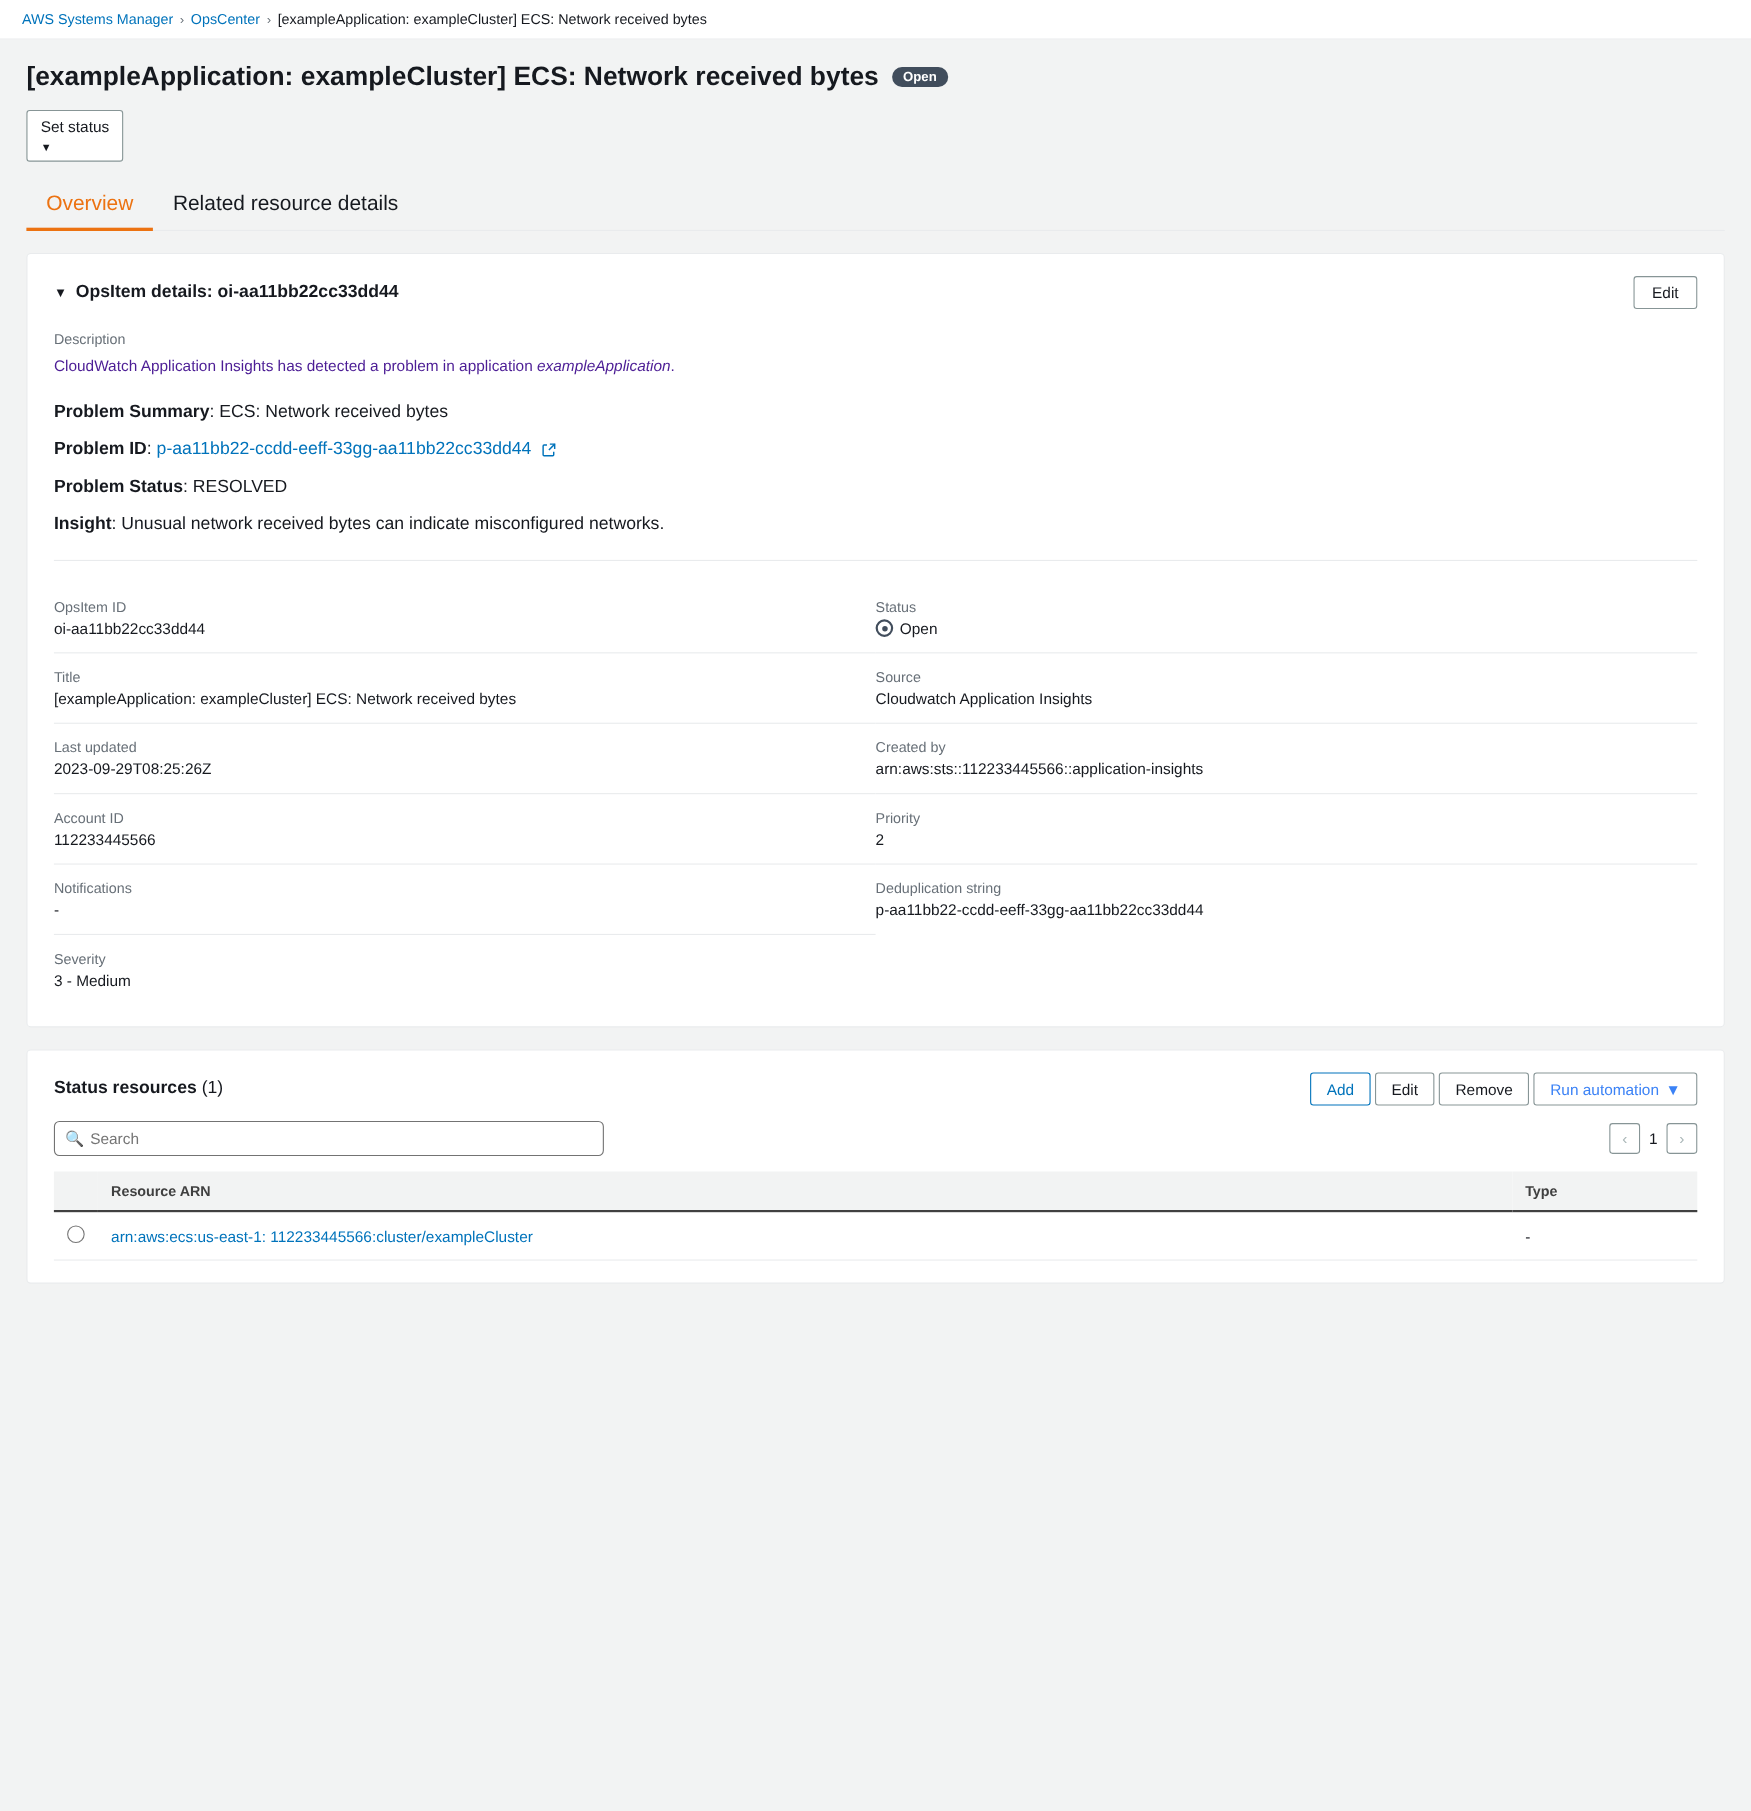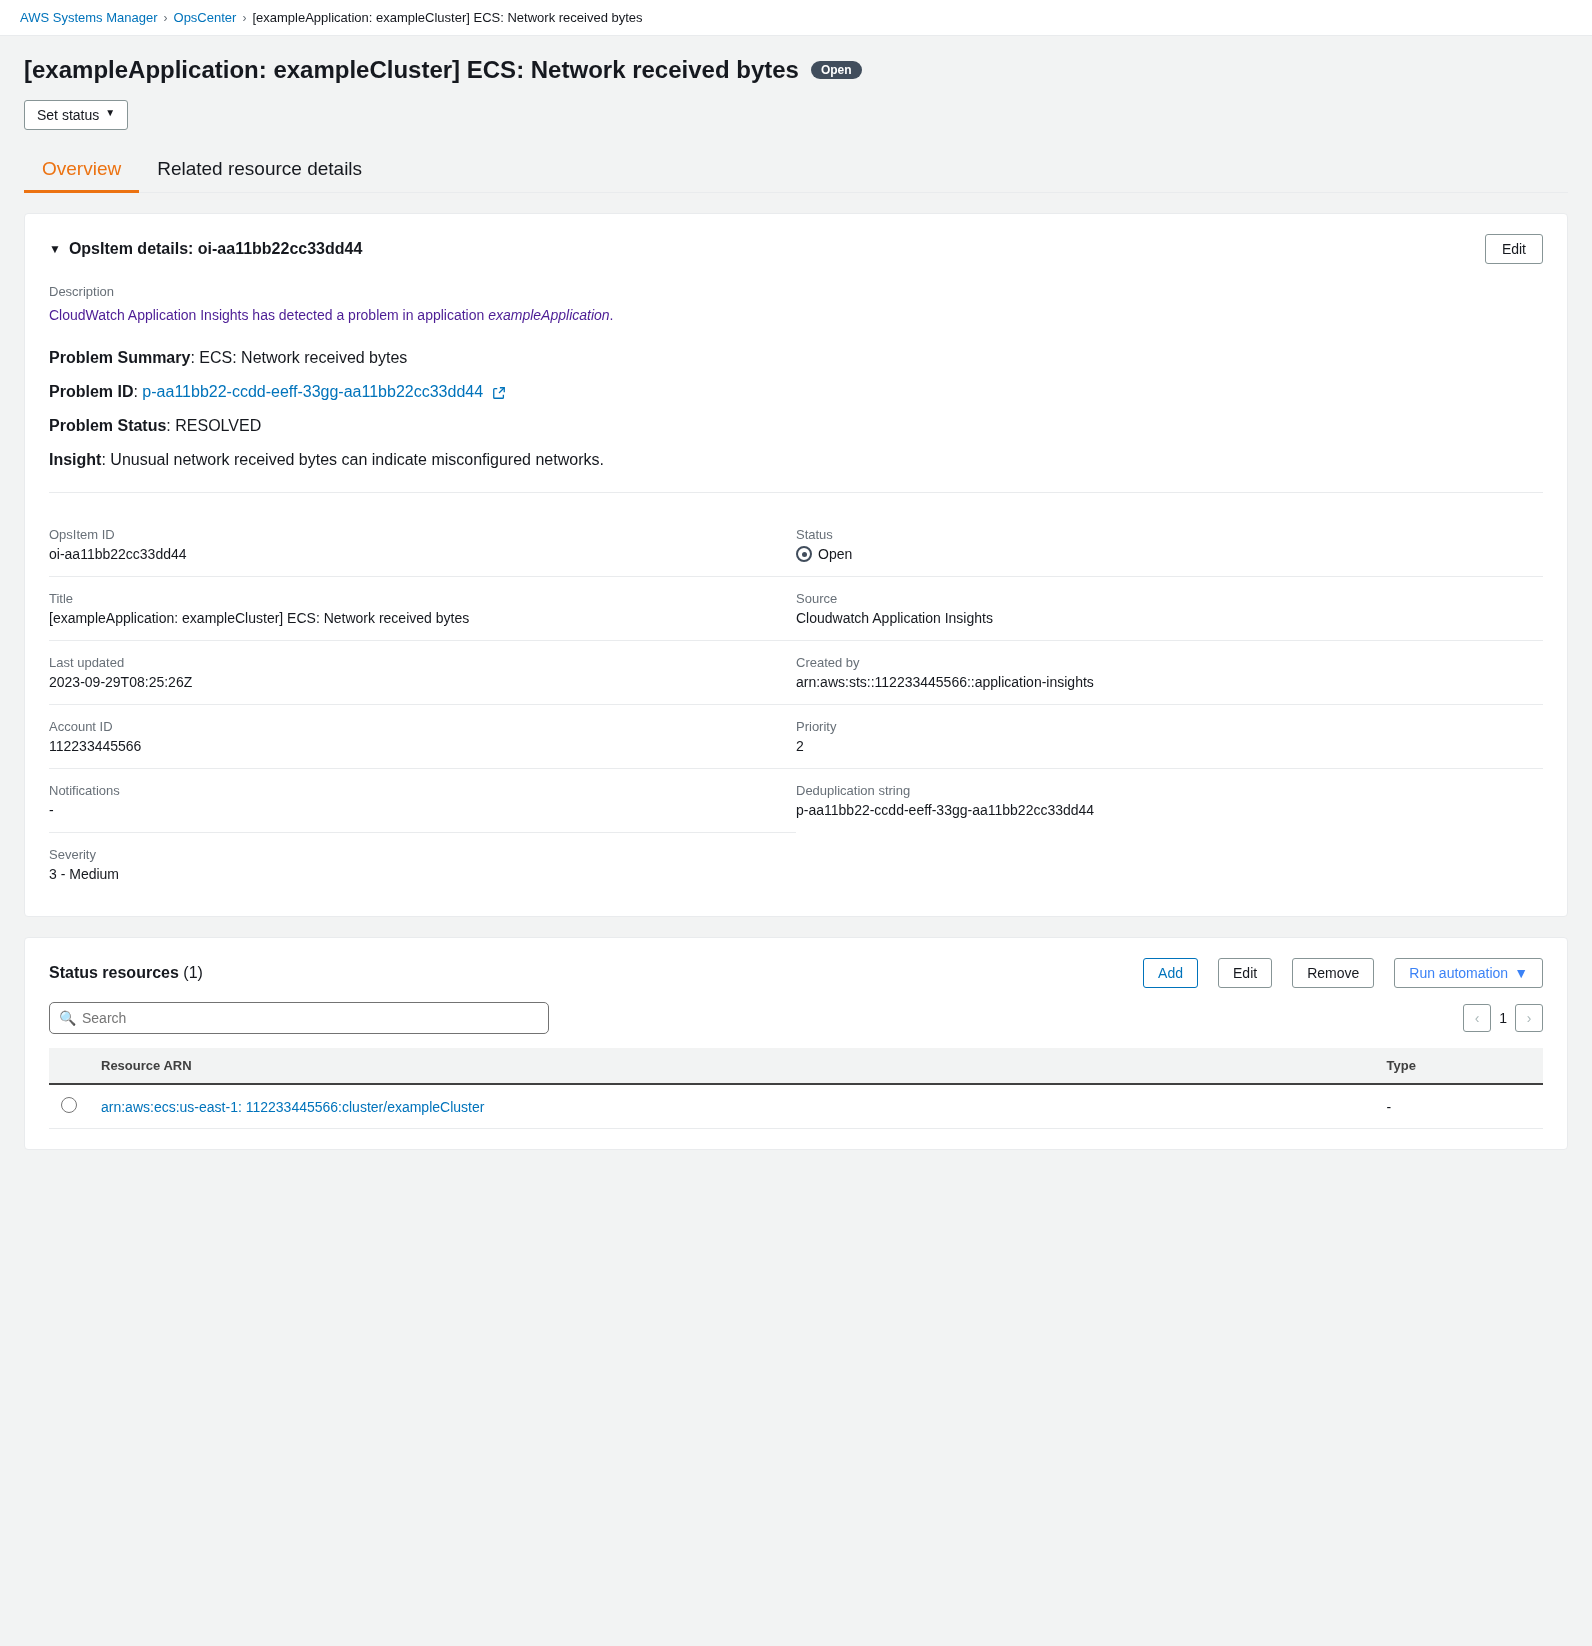--- a/index.html
+++ b/index.html
@@ -61,20 +61,21 @@
       display: inline-flex;
       align-items: flex-start;
       gap: 6px;
       padding: 6px 12px;
       border: 1px solid #879596;
       background: #fff;
       border-radius: 3px;
       cursor: pointer;
       font-size: 14px;
       color: #16191f;
+      flex-direction: column;
     }
     .set-status-btn .arrow-down {
       font-size: 10px;
       color: #16191f;
     }
     .tabs-row {
       display: flex;
       border-bottom: 1px solid #e9ebed;
       margin-bottom: 20px;
       background: #f2f3f3;
@@ -219,21 +220,21 @@
     .related-title {
       font-size: 16px;
       font-weight: 700;
     }
     .related-title-count {
       font-weight: 400;
       color: #16191f;
     }
     .related-actions {
       display: flex;
-      gap: 20px;
+      gap: 4px;
       align-items: center;
     }
     .action-btn {
       padding: 6px 14px;
       border: 1px solid #879596;
       background: #fff;
       border-radius: 3px;
       cursor: pointer;
       font-size: 14px;
       color: #16191f;

